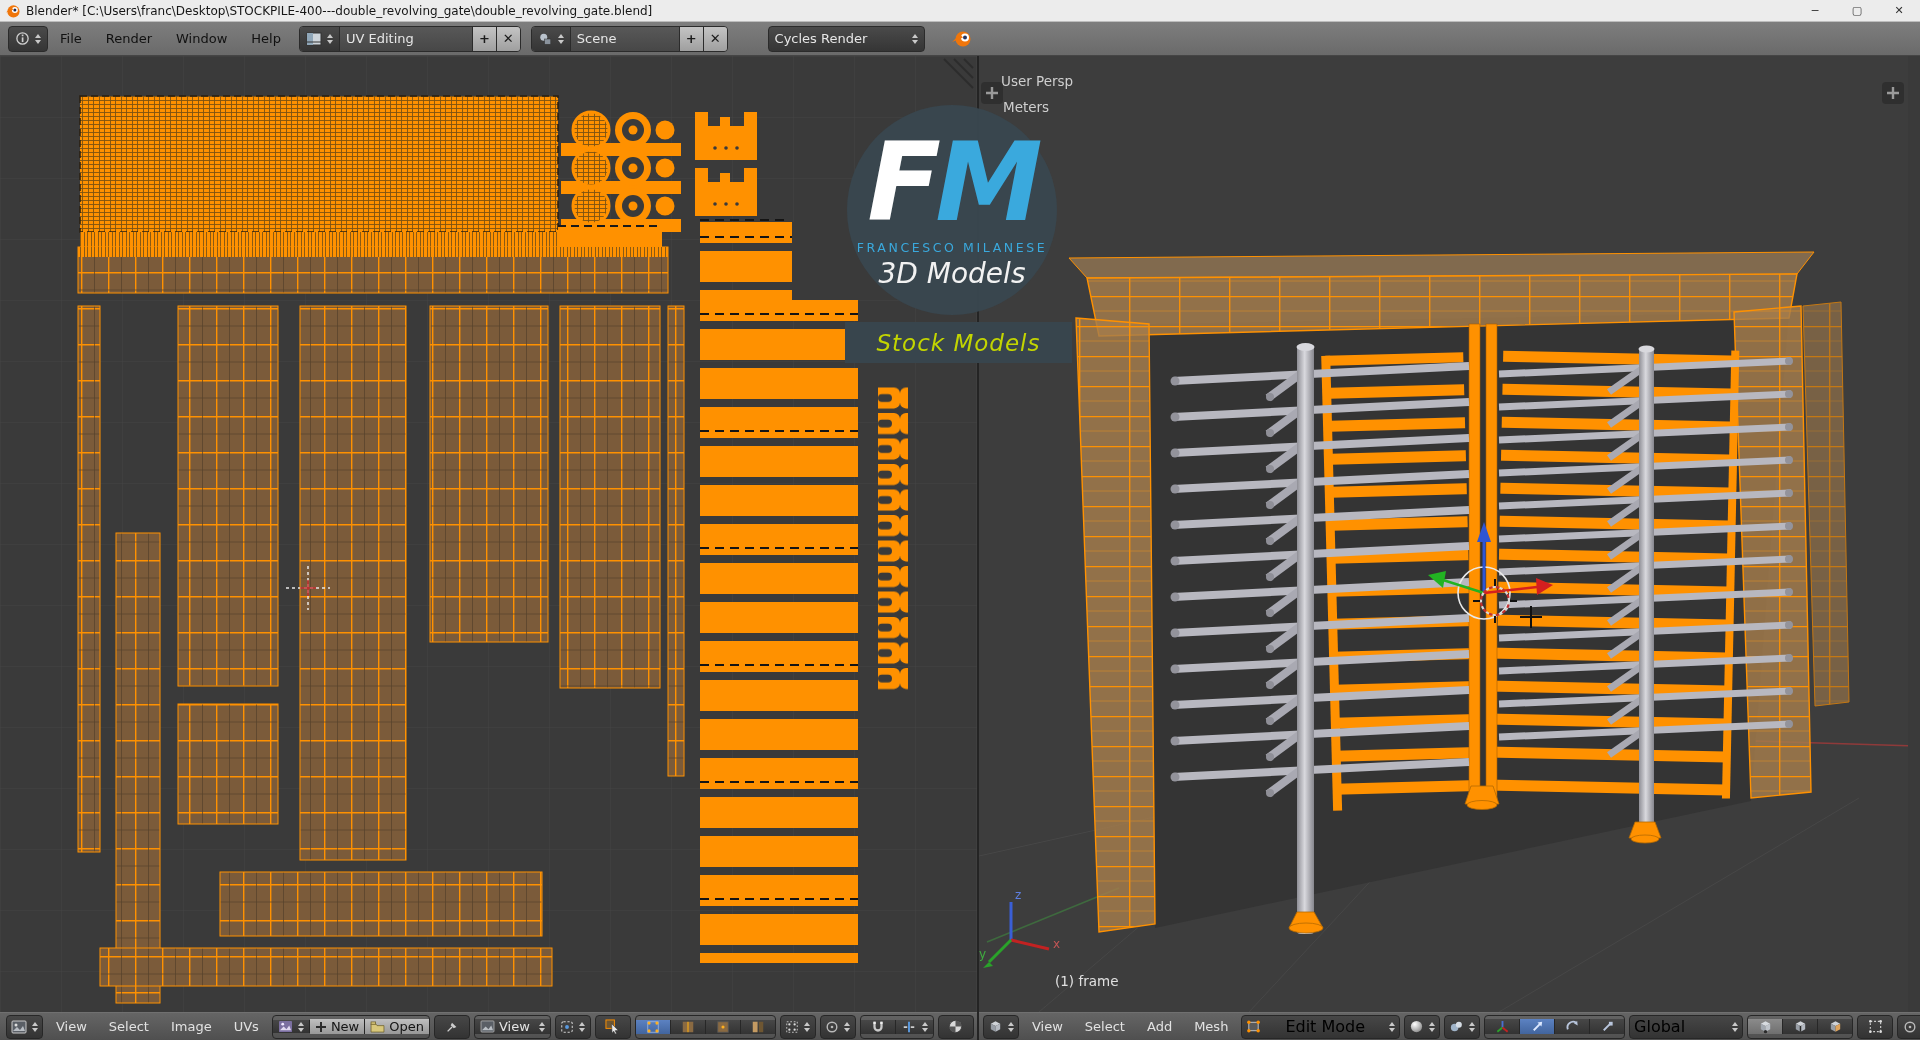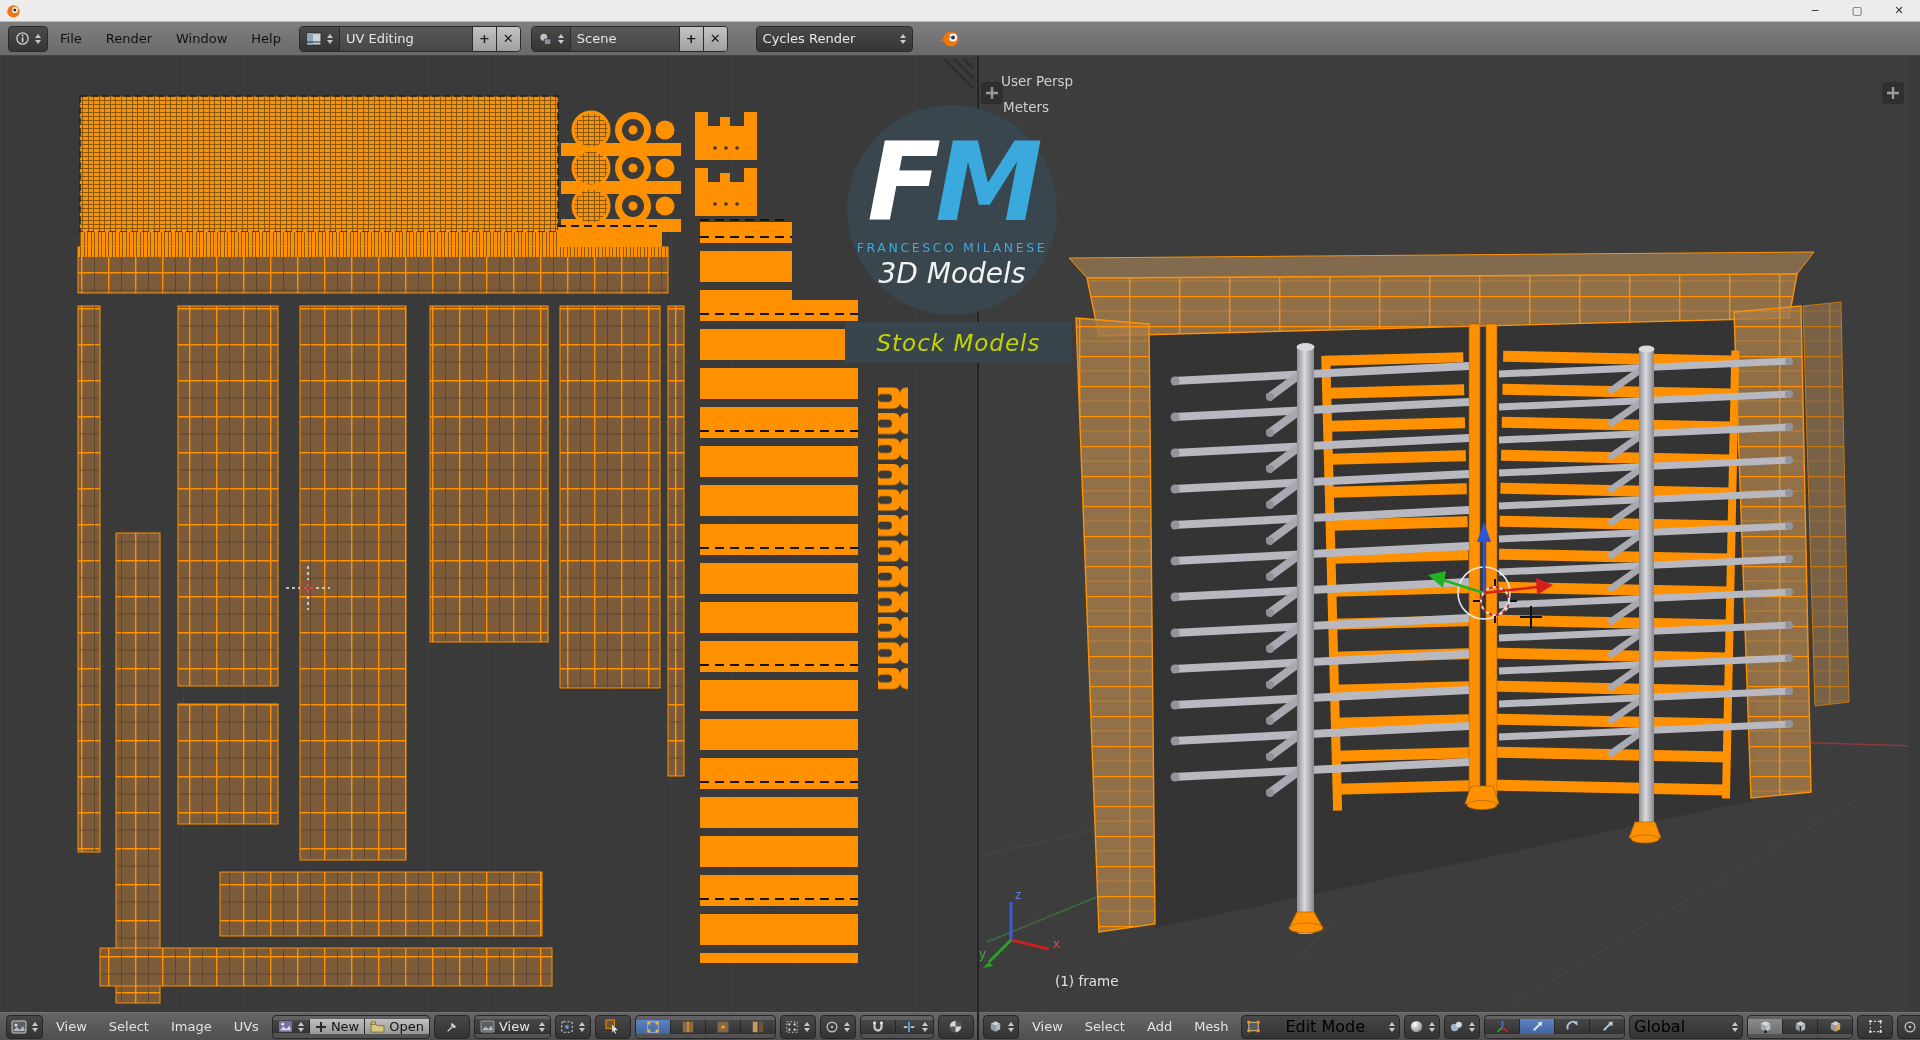--- a/index.html
+++ b/index.html
@@ -66,20 +66,21 @@
 </head>
 <body>
 
 <div class="titlebar">
   <svg class="applogo" viewBox="0 0 16 16">
     <circle cx="9" cy="9" r="6.5" fill="#f0760b"></circle>
     <circle cx="10.5" cy="7.5" r="3.2" fill="#fff"></circle>
     <circle cx="10.5" cy="7.5" r="1.6" fill="#1d2a52"></circle>
     <path d="M1 10 L7 5 L9 7 Z" fill="#f0760b"></path>
   </svg>
+  <span>Blender* [C:\Users\franc\Desktop\STOCKPILE-400---double_revolving_gate\double_revolving_gate.blend]</span>
   <div class="wbtns">
     <div class="wbtn">─</div>
     <div class="wbtn">▢</div>
     <div class="wbtn close">✕</div>
   </div>
 </div>
 
 <div class="menubar">
   <div class="dbtn">
     <svg width="15" height="15" viewBox="0 0 16 16">
@@ -123,21 +124,21 @@
       <span class="ud">
           <i class="u"></i>
           <i class="d"></i>
         </span>
     </div>
     <div class="cell field" style="min-width:96px;">Scene</div>
     <div class="cell lite">+</div>
     <div class="cell lite">✕</div>
   </div>
 
-  <div class="dbtn" style="margin-left:28px;min-width:128px;justify-content:space-between;gap:40px;">
+  <div class="dbtn" style="margin-left:40px;min-width:128px;justify-content:space-between;gap:40px;">
     <span>Cycles Render</span>
     <span class="ud">
         <i class="u"></i>
         <i class="d"></i>
       </span>
   </div>
 
   <svg width="22" height="20" viewBox="0 0 22 20" style="margin-left:26px;">
     <circle cx="12" cy="10" r="7.5" fill="#f0760b"></circle>
     <circle cx="14" cy="8.5" r="4" fill="#fff"></circle>

